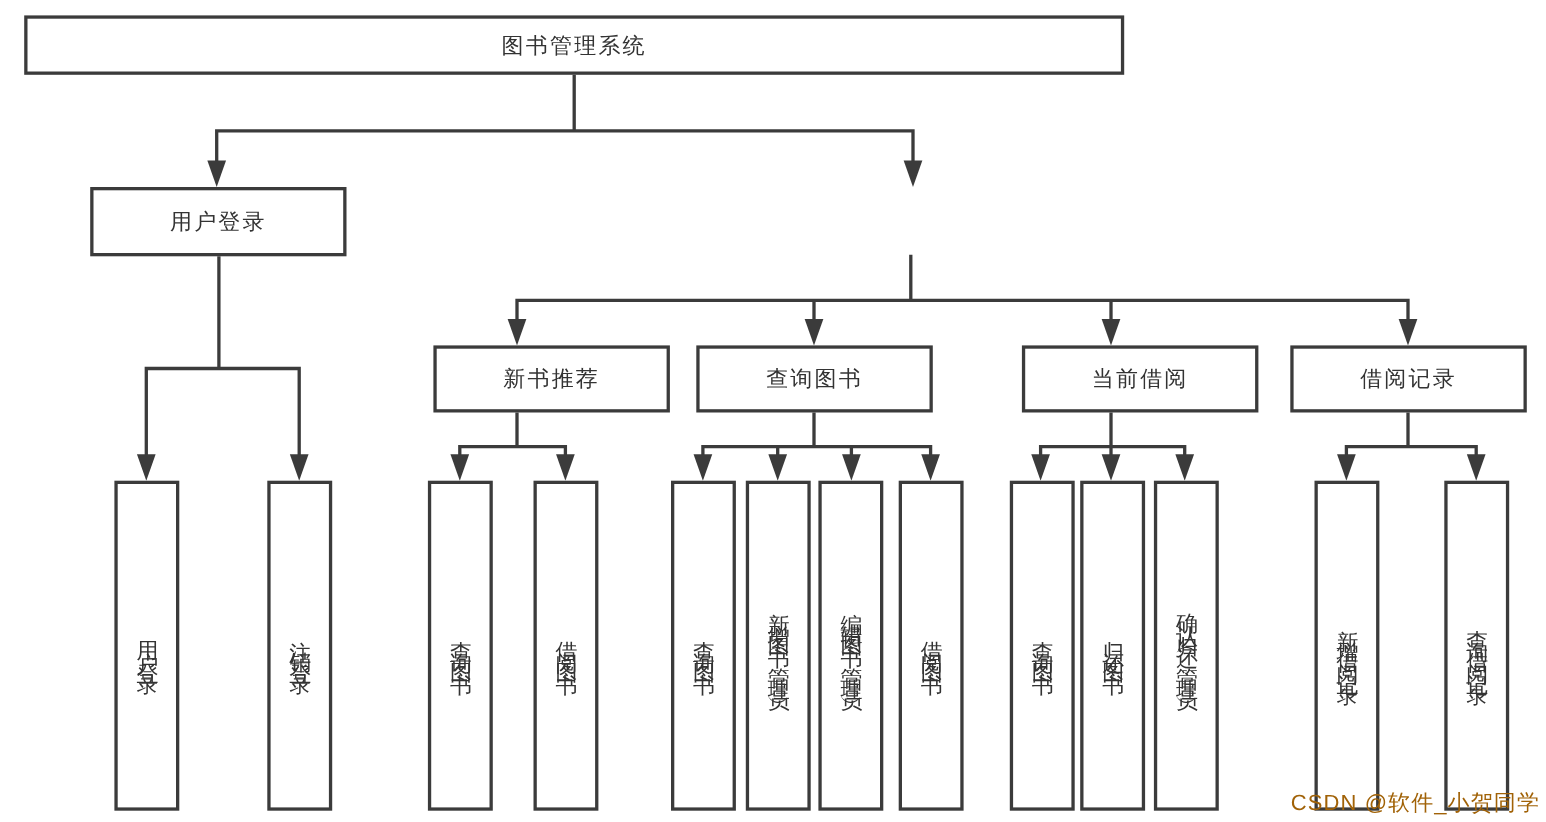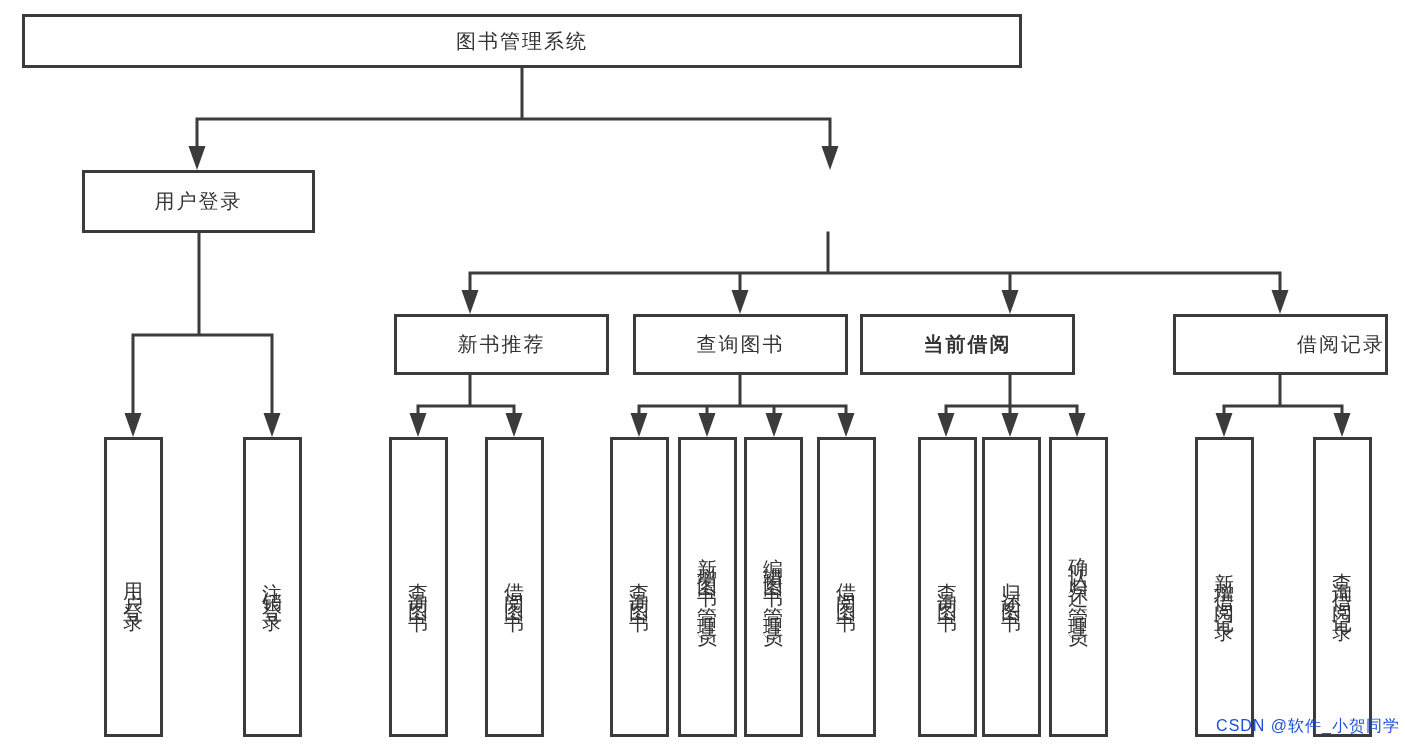--- a/index.html
+++ b/index.html
@@ -38,22 +38,22 @@
     letter-spacing: 2px;
     white-space: nowrap;
   }
   .node-root  { left: 22px;  top: 14px;  width: 1000px; height: 54px; }
   .node-l2    { top: 170px; width: 233px; height: 63px; }
   .node-l2.a  { left: 82px; }
   .node-l2.b  { left: 712px; }
   .node-l3    { top: 314px; width: 215px; height: 61px; }
   .node-l3.c1 { left: 362px; margin-left: 32px; }
   .node-l3.c2 { left: 633px; }
-  .node-l3.c3 { left: 860px; font-weight: bold; }
-  .node-l3.c4 { left: 1173px; justify-content: flex-end; }
+  .node-l3.c3 { left: 929px; }
+  .node-l3.c4 { left: 1173px; }
   .leaf {
     top: 437px;
     width: 59px;
     height: 300px;
   }
   .vtext {
     writing-mode: vertical-rl;
     -webkit-writing-mode: vertical-rl;
     text-orientation: mixed;
     font-size: 20px;
@@ -66,23 +66,23 @@
   .leaf.g1a { left: 104px; }  .leaf.g1b { left: 243px; }
   .leaf.g2a { left: 389px; }  .leaf.g2b { left: 485px; }
   .leaf.g3a { left: 610px; }  .leaf.g3b { left: 678px; }
   .leaf.g3c { left: 744px; }  .leaf.g3d { left: 817px; }
   .leaf.g4a { left: 918px; }  .leaf.g4b { left: 982px; }  .leaf.g4c { left: 1049px; }
   .leaf.g5a { left: 1195px; } .leaf.g5b { left: 1313px; }
   .watermark {
     position: absolute;
     top: 716px;
     right: 5px;
-    font-size: 16px;
+    font-size: 20px;
     letter-spacing: 1px;
-    color: #1d4ed8;
+    color: #a16207;
     z-index: 5;
     white-space: nowrap;
   }
 </style>
 </head>
 <body>
 
 <div class="stage">
 
   <svg class="connector-layer" viewBox="0 0 1405 747" xmlns="http://www.w3.org/2000/svg">

